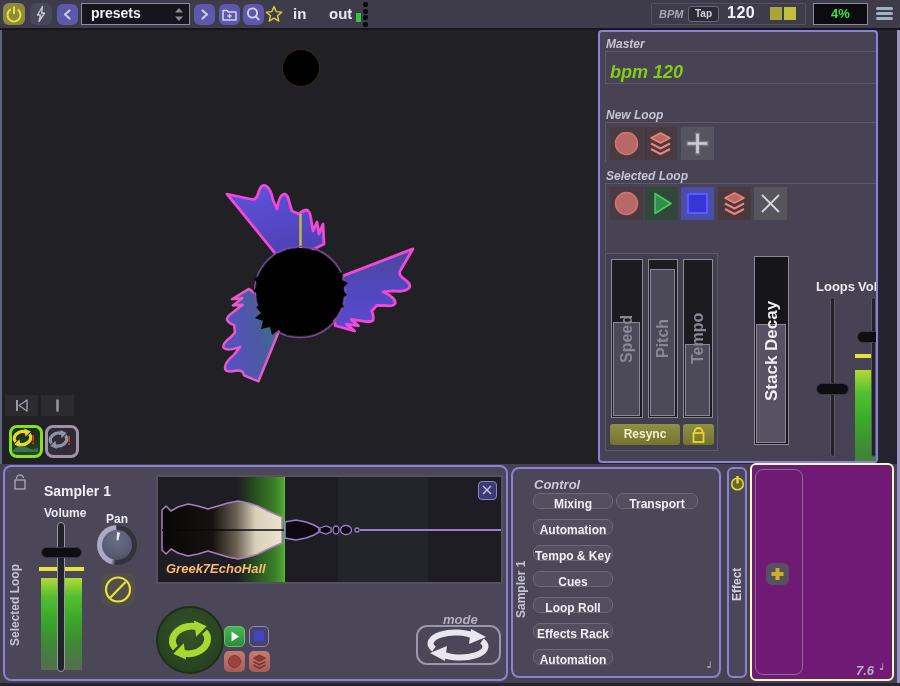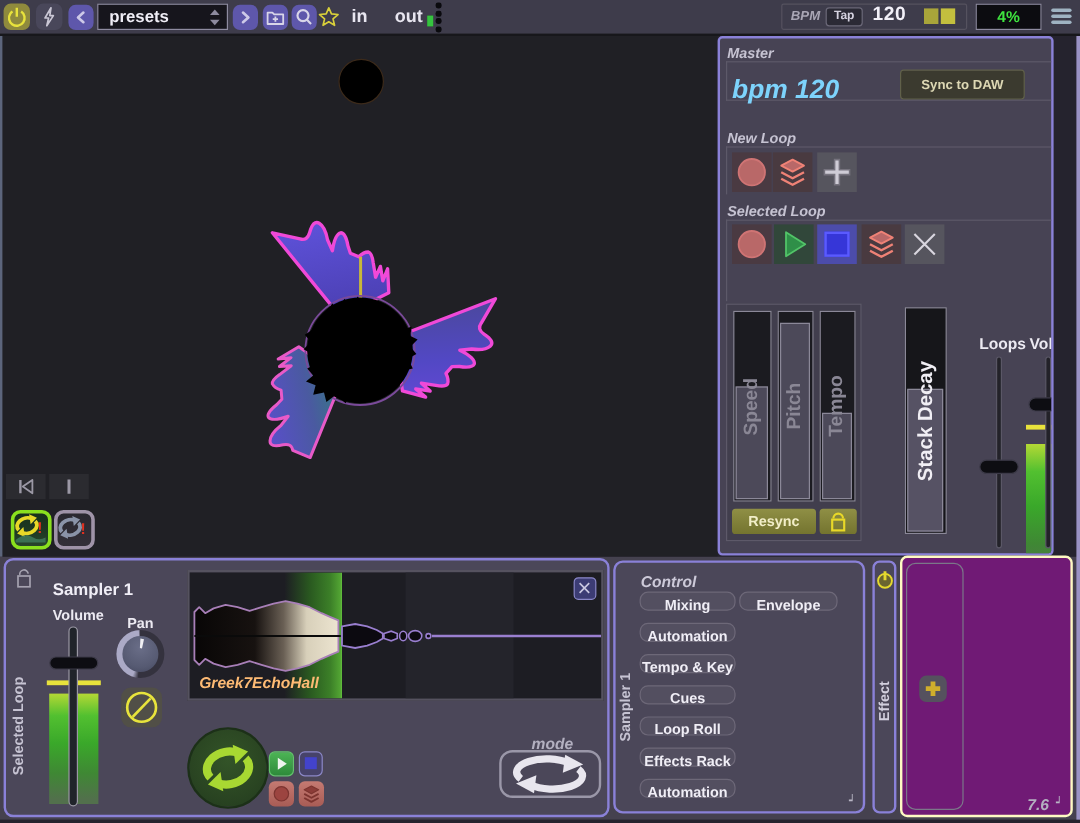--- a/index.html
+++ b/index.html
@@ -173,22 +173,21 @@
         <text x="19" y="17" fill="#e03020" font-size="13" font-weight="bold">!</text>
       </svg>
     </div>
   </div>
   <div class="abs" style="left:0;top:30px;width:2px;height:434px;background:#5c657c;"></div>
 
   <div class="abs" id="rightpanel" style="left:598px;top:30px;width:280px;height:433px;background:#474354;border:2px solid #8a81d8;border-radius:4px;overflow:hidden;">
 
     <div class="abs lbl" style="left:6px;top:5px;font-size:12px;">Master</div>
     <div class="abs" style="left:5px;top:19px;width:286px;height:33px;border:1px solid #5d5969;border-right:none;"></div>
-    <div class="abs" style="left:10px;top:30px;color:#7dd3fc;font-style:italic;font-weight:bold;font-size:22px;">bpm 120</div>
-    <div class="abs" style="left:150px;top:26px;width:104px;height:25px;background:#3b3a2f;border:1px solid #60604a;border-radius:3px;color:#ddd8b4;font-weight:bold;font-size:11px;text-align:center;line-height:24px;">Sync to DAW</div>
+    <div class="abs" style="left:10px;top:30px;color:#84cc16;font-style:italic;font-weight:bold;font-size:18px;">bpm 120</div>
 
     <div class="abs lbl" style="left:6px;top:76px;font-size:12px;">New Loop</div>
     <div class="abs" style="left:5px;top:90px;width:286px;height:40px;border:1px solid #5d5969;border-right:none;border-bottom:none;"></div>
     <div class="abs" style="left:10px;top:95px;width:33px;height:33px;background:#4a3a42;"><svg width="33" height="33">
           <circle cx="16.5" cy="16.5" r="11" fill="#b96868" stroke="#cf7474" stroke-width="1.5"></circle>
         </svg></div>
     <div class="abs" style="left:44px;top:95px;width:33px;height:33px;background:#493a40;"><svg width="33" height="33" viewBox="0 0 33 33">
           <path d="M16.5 6 L26 11 L16.5 16 L7 11 Z" fill="#b96868" stroke="#ef8276" stroke-width="1.5" stroke-linejoin="round"></path>
           <path d="M7 16.5 L16.5 21.5 L26 16.5" fill="none" stroke="#ef8276" stroke-width="2" stroke-linejoin="round"></path>
           <path d="M7 22 L16.5 27 L26 22" fill="none" stroke="#ef8276" stroke-width="2" stroke-linejoin="round"></path>
@@ -365,21 +364,21 @@
           <path d="M -13,16 L -28,8 L -11,1 Z" fill="#e8e6ee"></path>
         </g>
       </svg>
     </div>
   </div>
 
   <div class="abs" id="control" style="left:511px;top:467px;width:210px;height:211px;background:#4b4759;border:2px solid #8a81d8;border-radius:8px;overflow:hidden;">
     <div class="abs lbl" style="left:21px;top:8px;font-size:13px;color:#ccc9d8;">Control</div>
     <div class="abs vtext" style="left:1px;top:60px;height:120px;color:#c6c3d2;font-weight:bold;font-size:12px;">Sampler 1</div>
     <div class="ctlbtn abs" style="left:20px;top:24px;">Mixing</div>
-    <div class="ctlbtn abs" style="left:103px;top:24px;width:82px;">Envelope</div>
+    <div class="ctlbtn abs" style="left:103px;top:24px;width:82px;">Transport</div>
     <div class="ctlbtn abs" style="left:20px;top:50px;">Automation</div>
     <div class="ctlbtn abs" style="left:20px;top:76px;text-align:center;">Tempo &amp; Key</div>
     <div class="ctlbtn abs" style="left:20px;top:102px;">Cues</div>
     <div class="ctlbtn abs" style="left:20px;top:128px;">Loop Roll</div>
     <div class="ctlbtn abs" style="left:20px;top:154px;text-align:center;">Effects Rack</div>
     <div class="ctlbtn abs" style="left:20px;top:180px;">Automation</div>
     <div class="abs" style="right:6px;bottom:4px;color:#b8b5c4;font-size:9px;">┙</div>
   </div>
 
   <div class="abs" id="effectstrip" style="left:727px;top:467px;width:20px;height:211px;background:#4b4759;border:2px solid #8a81d8;border-radius:6px;">

